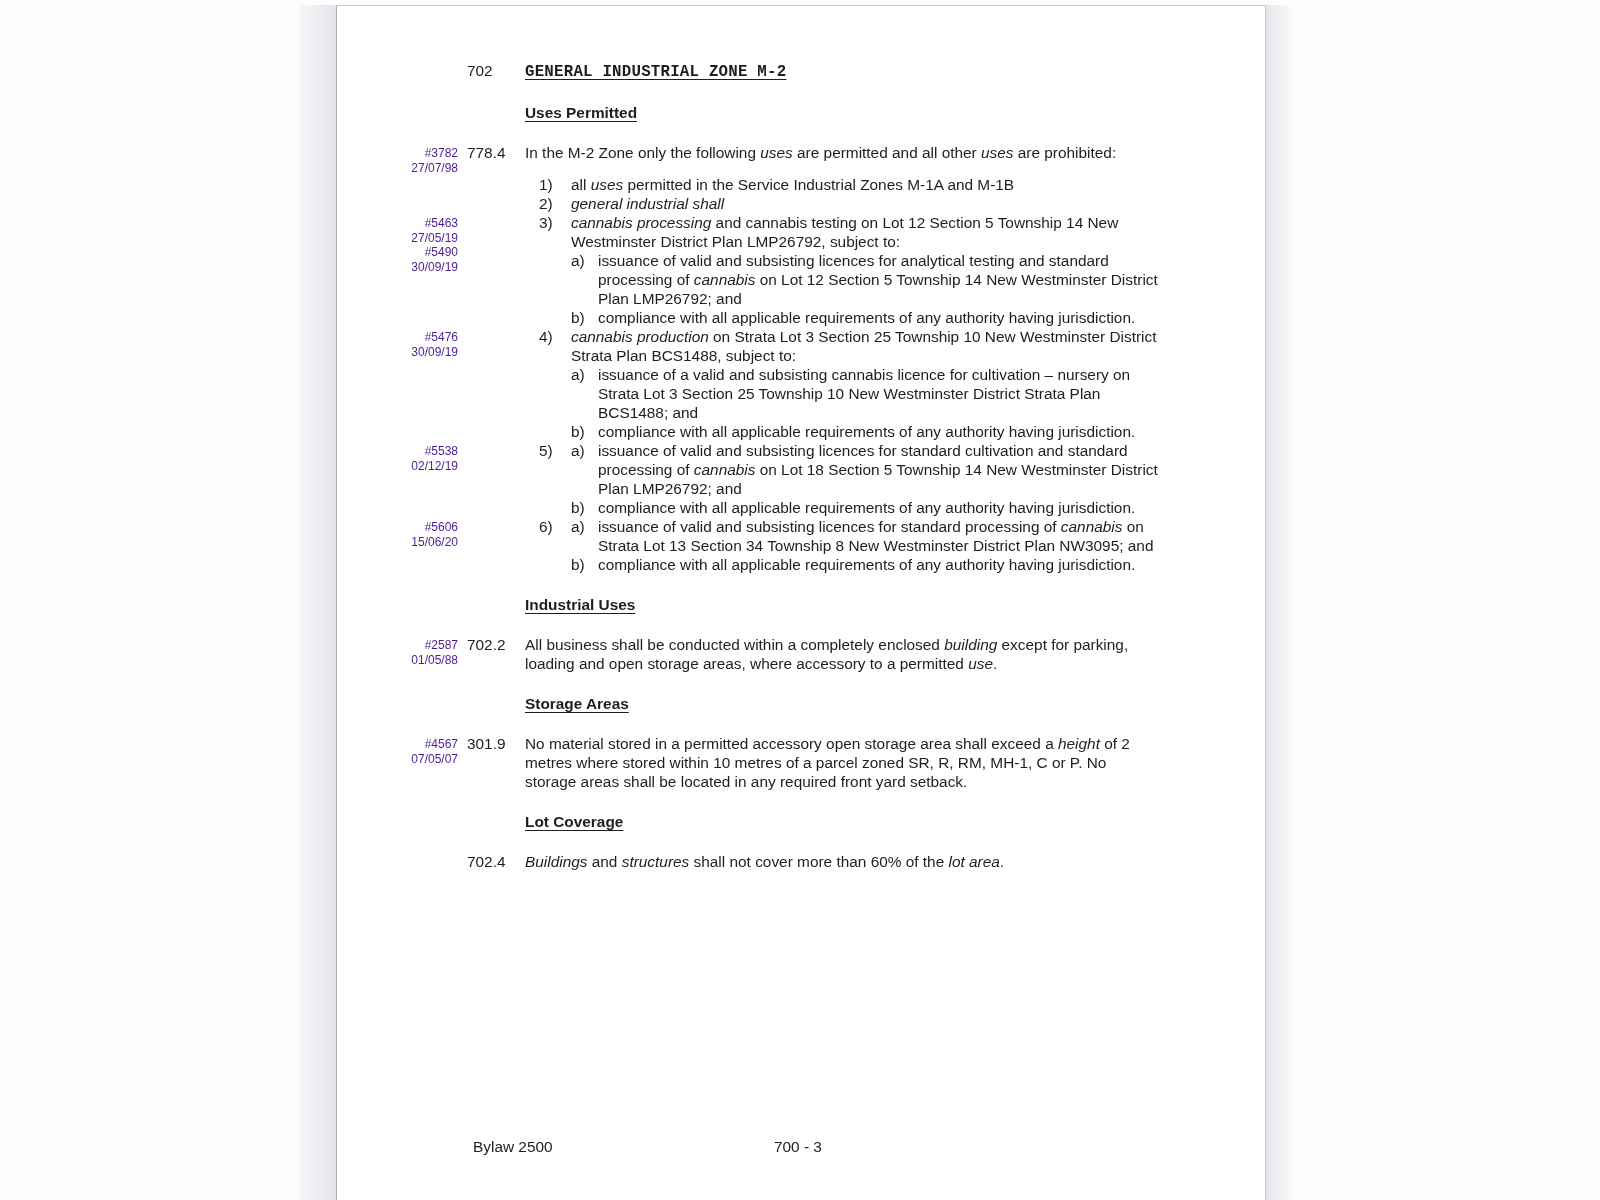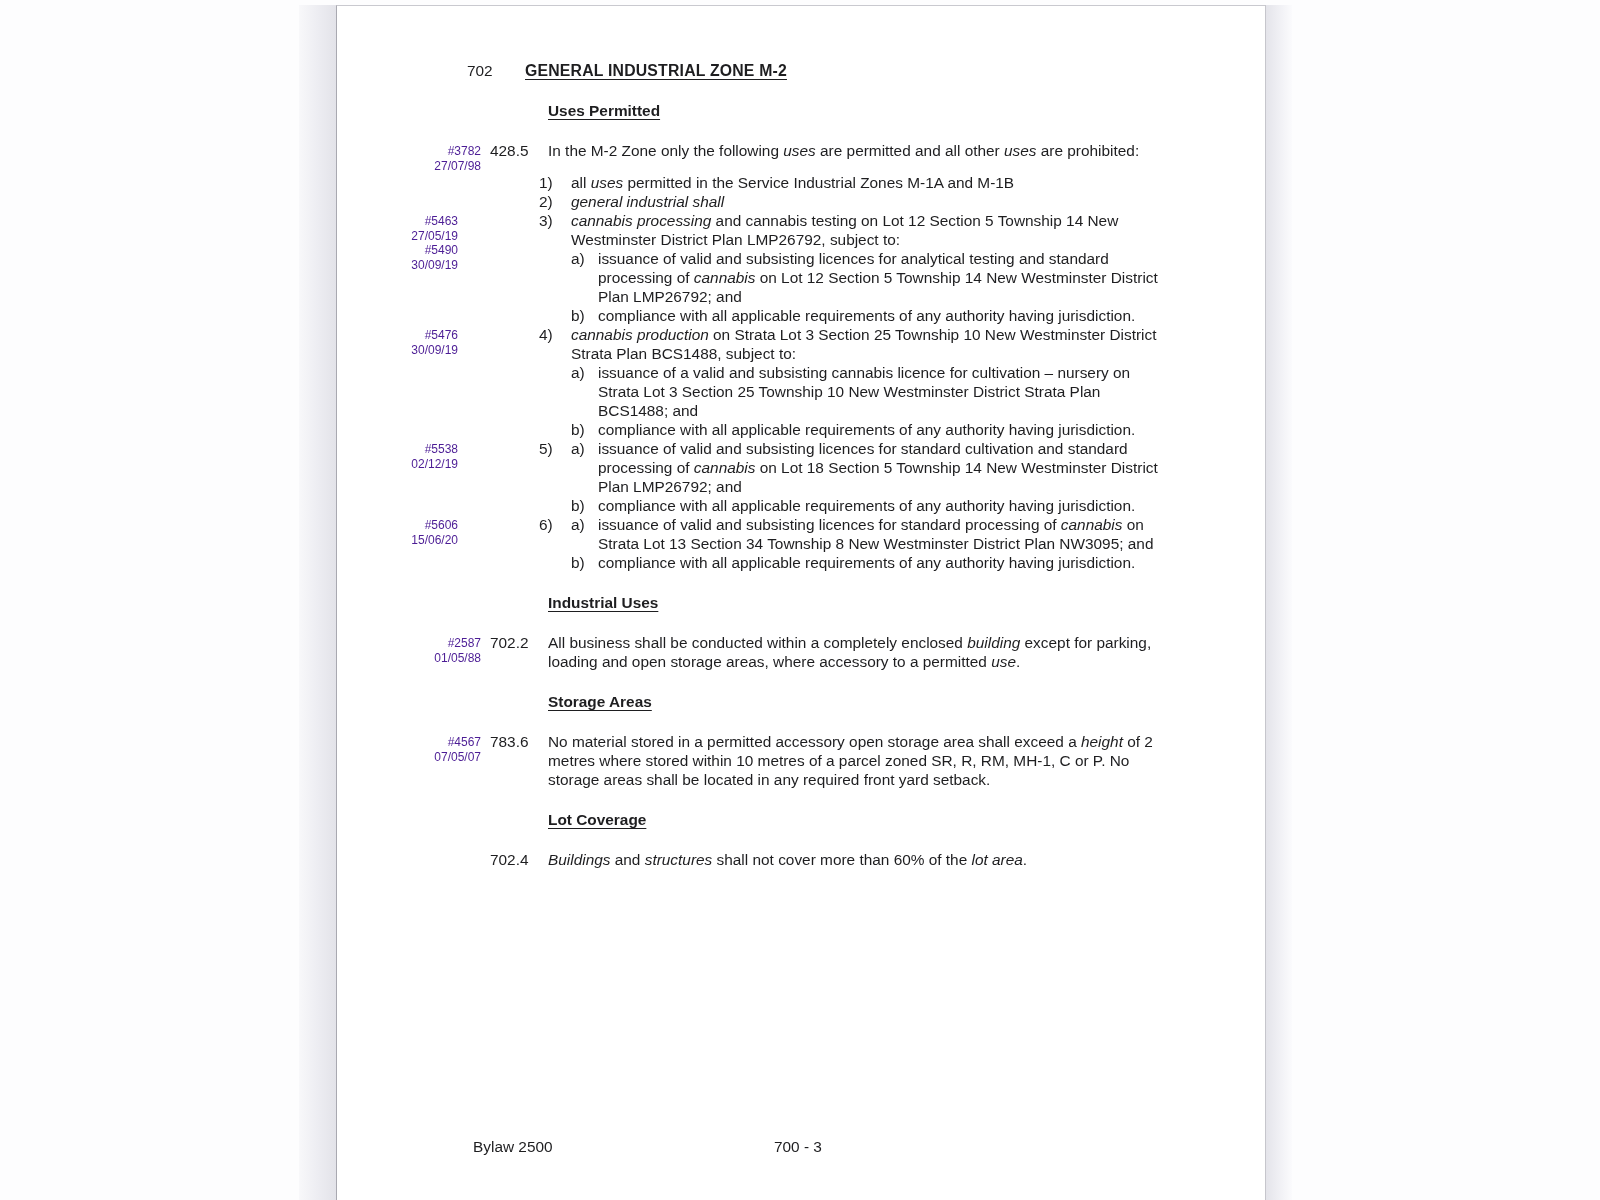--- a/index.html
+++ b/index.html
@@ -23,31 +23,31 @@
   }
   .page {
     position:absolute; left:336px; top:5px; width:929px; height:1320px;
     background:#ffffff;
     border-left:1px solid #a9a9b1;
     border-top:1px solid #c9c9cf;
   }
   .content { padding-top:55px; }
 
   .row { display:flex; align-items:flex-start; }
-  .mt { margin-top:21px;margin-left:23px; }
+  .mt { margin-top:21px; }
   .note-col { width:121px; flex:0 0 121px; }
   .num-col  { width:67px;  flex:0 0 67px; padding-left:9px; font-size:15.4px; line-height:19px; }
   .body-col { width:633px; flex:0 0 633px; font-size:15.4px; line-height:19px; }
 
   .notes {
     margin-top:3px; text-align:right; font-size:12px; line-height:14.6px;
     white-space:pre-line; color:#4c1d95;
   }
 
-  .h1 { font-size:15.8px; font-weight:bold; text-decoration:underline; text-underline-offset:3px; letter-spacing:0.2px; }
+  .h1 { font-size:15.8px; font-weight:bold; text-decoration:underline; text-underline-offset:3px; letter-spacing:0.2px;font-family:Liberation Mono, monospace; }
   .h2 { font-size:15.4px; font-weight:bold; text-decoration:underline; text-underline-offset:3px; }
 
   em { font-style:italic;text-align:right; }
 
   .li { display:flex; padding-left:14px; }
   .li-num { flex:0 0 32px; }
   .li-body { flex:1; }
   .sub { display:flex; }
   .sub-letter { flex:0 0 27px; }
   .sub-text { flex:1; }
@@ -76,21 +76,21 @@
         <div class="note-col"></div>
         <div class="num-col"></div>
         <div class="body-col"><span class="h2">Uses Permitted</span></div>
       </div>
 
       <div class="row mt">
         <div class="note-col">
             <div class="notes">#3782
 27/07/98</div>
           </div>
-        <div class="num-col">428.5</div>
+        <div class="num-col">778.4</div>
         <div class="body-col"><span>In the M-2 Zone only the following </span><em>uses</em><span> are permitted and all other </span><em>uses</em><span> are prohibited:</span></div>
       </div>
 
       <div class="row">
         <div class="note-col"></div>
         <div class="num-col"></div>
         <div class="body-col">
           <div class="li">
             <div class="li-num">1)</div>
             <div class="li-body"><span>all </span><em>uses</em><span> permitted in the Service Industrial Zones M-1A and M-1B</span></div>
@@ -224,21 +224,21 @@
         <div class="note-col"></div>
         <div class="num-col"></div>
         <div class="body-col"><span class="h2">Storage Areas</span></div>
       </div>
 
       <div class="row mt">
         <div class="note-col">
             <div class="notes">#4567
 07/05/07</div>
           </div>
-        <div class="num-col">783.6</div>
+        <div class="num-col">301.9</div>
         <div class="body-col"><span>No material stored in a permitted accessory open storage area shall exceed a </span><em>height</em><span> of 2 metres where stored within 10 metres of a parcel zoned SR, R, RM, MH-1, C or P. No storage areas shall be located in any required front yard setback.</span></div>
       </div>
 
       <div class="row mt">
         <div class="note-col"></div>
         <div class="num-col"></div>
         <div class="body-col"><span class="h2">Lot Coverage</span></div>
       </div>
 
       <div class="row mt">

